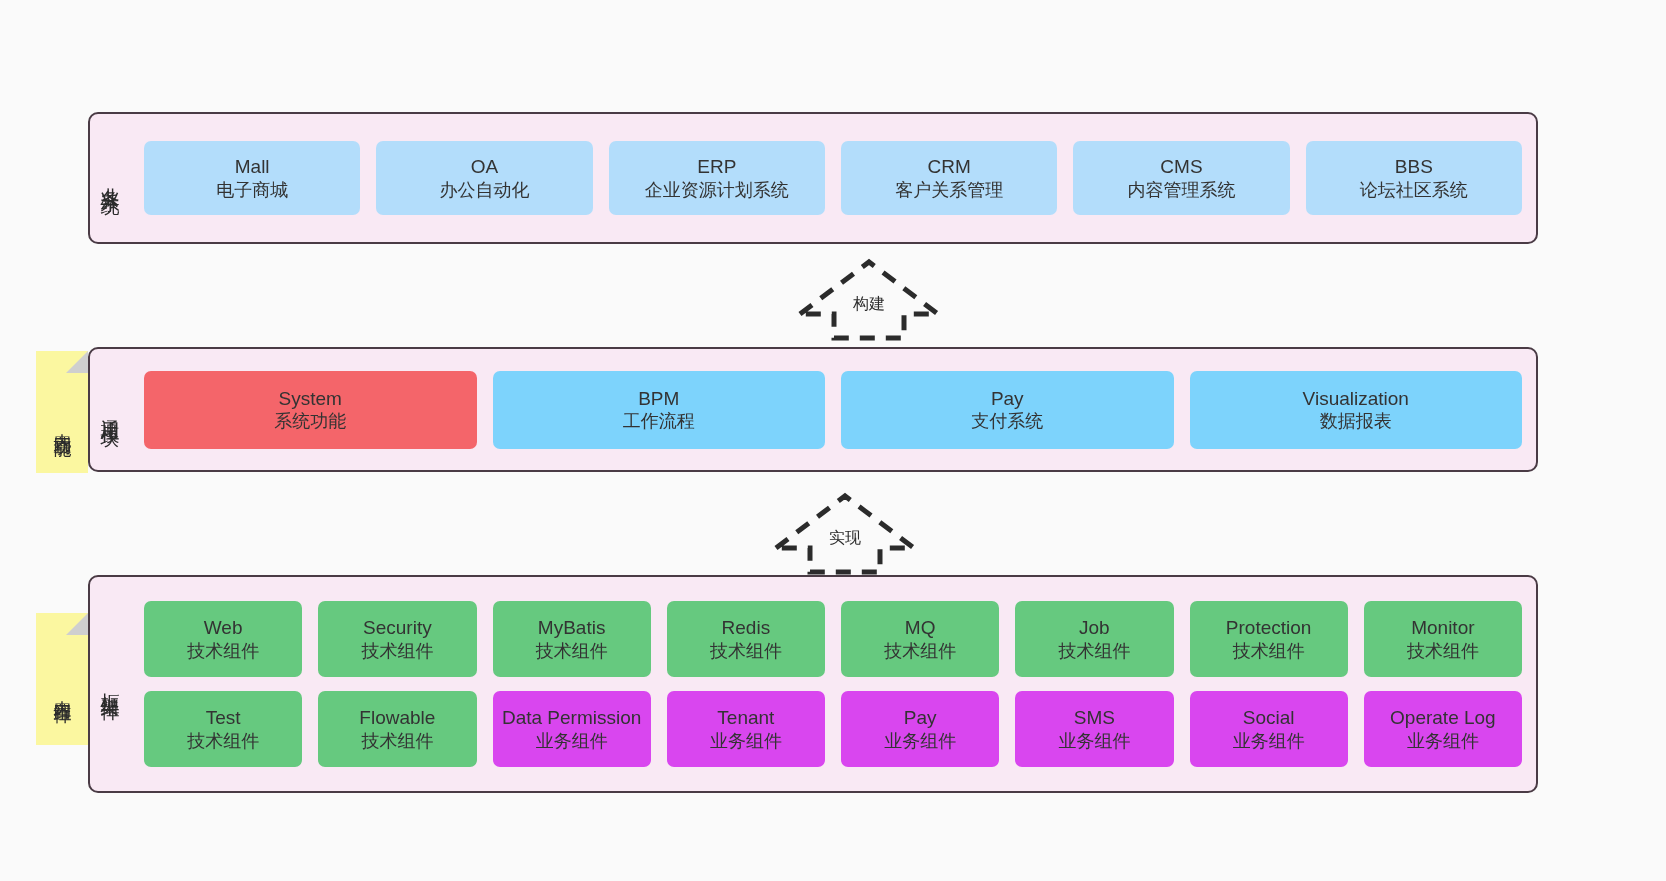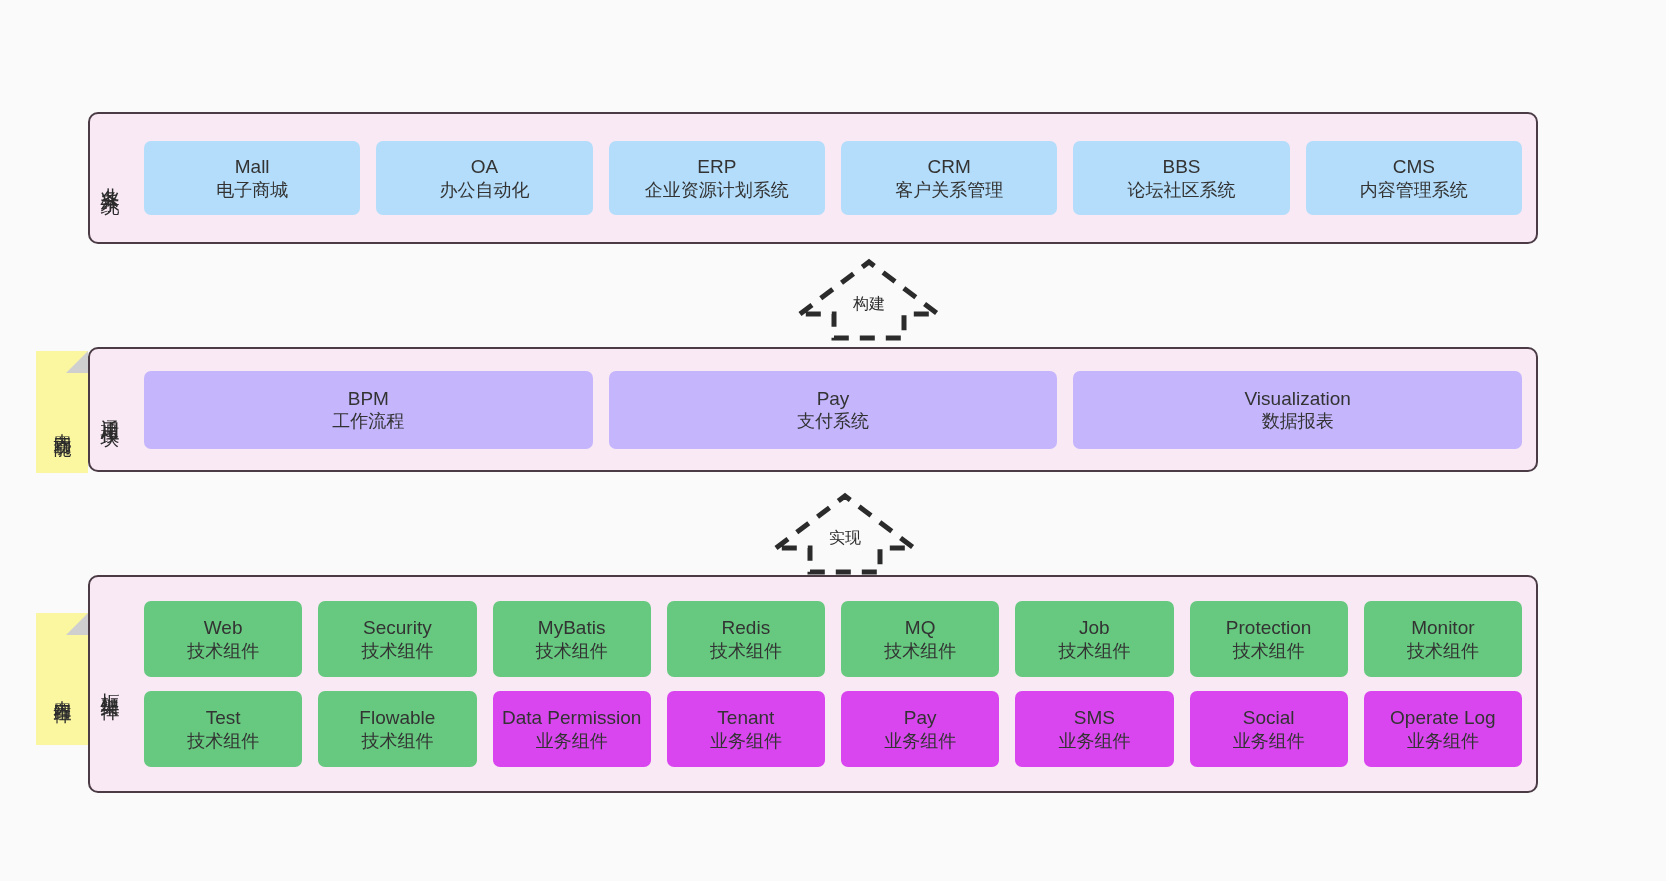--- a/index.html
+++ b/index.html
@@ -53,21 +53,21 @@
     justify-content: center;
     text-align: center;
     color: #333333;
     line-height: 1.24;
     padding: 6px 4px;
   }
   .cell .t1 { font-size: 19px; }
   .cell .t2 { font-size: 18px; }
   .c-blue       { background: #b3ddfb; }
   .c-red        { background: #f4656a; }
-  .c-pink       { background: #c4b5fd; text-align: center; }
+  .c-pink       { background: #7dd3fc; text-align: center; }
   .c-green      { background: #66c97f; }
   .c-greenlight { background: #d946ef; }
 
   
   #layer-business { left: 88px;  top: 112px; width: 1450px; height: 132px; }
   #layer-common   { left: 88px;  top: 347px; width: 1450px; height: 125px; }
   #layer-frame    { left: 88px;  top: 575px; width: 1450px; height: 218px; }
 
   #layer-business .cell { height: 74px; }
   #layer-common   .cell { height: 78px; }
@@ -138,46 +138,50 @@
         </div>
         <div class="cell c-blue">
           <span class="t1">ERP</span>
           <span class="t2">企业资源计划系统</span>
         </div>
         <div class="cell c-blue">
           <span class="t1">CRM</span>
           <span class="t2">客户关系管理</span>
         </div>
         <div class="cell c-blue">
+          <span class="t1">CMS</span>
+          <span class="t2">内容管理系统</span>
+        </div>
+        <div class="cell c-blue">
           <span class="t1">BBS</span>
           <span class="t2">论坛社区系统</span>
-        </div>
-        <div class="cell c-blue">
-          <span class="t1">CMS</span>
-          <span class="t2">内容管理系统</span>
         </div>
       </div>
     </div>
   </div>
 
   <div class="arrow" id="arrow-build">
     <svg width="150" height="82" viewBox="0 0 150 82">
       <path d="M 6 56 L 75 4 L 144 56 L 110 56 L 110 80 L 40 80 L 40 56 Z" fill="none" stroke="#2b2b2b" stroke-width="5" stroke-dasharray="15,11" stroke-linecap="butt" stroke-linejoin="miter"></path>
     </svg>
     <div class="arrow-label">构建</div>
   </div>
 
   <div class="sticky" id="sticky-common">
     <span>内置功能</span>
   </div>
 
   <div class="layer" id="layer-common">
     <div class="layer-label">通用模块</div>
     <div class="layer-body">
       <div class="cell-row">
+        <div class="cell c-red">
+          <span class="t1">System</span>
+          <span class="t2">系统功能</span>
+        </div>
         <div class="cell c-pink">
           <span class="t1">BPM</span>
           <span class="t2">工作流程</span>
         </div>
         <div class="cell c-pink">
           <span class="t1">Pay</span>
           <span class="t2">支付系统</span>
         </div>
         <div class="cell c-pink">
           <span class="t1">Visualization</span>

